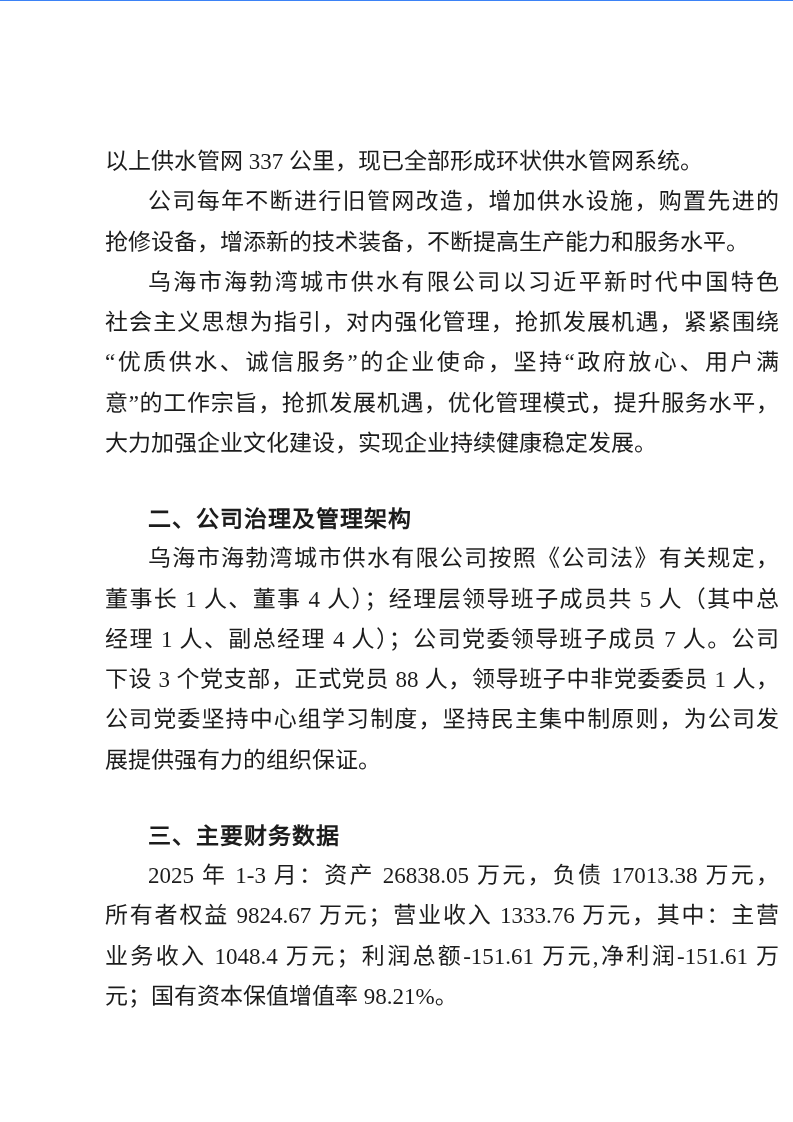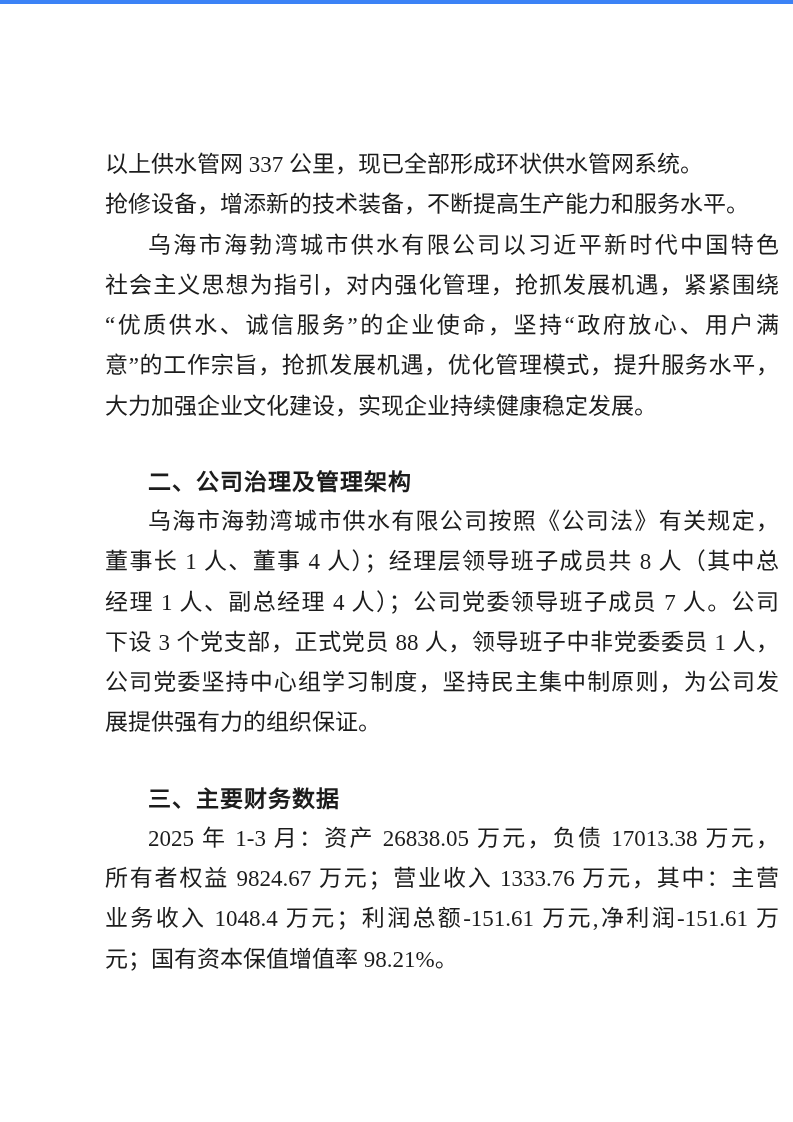--- a/index.html
+++ b/index.html
@@ -6,21 +6,21 @@
     margin: 0;
     padding: 0;
     background: #ffffff;
   }
   .page {
     position: relative;
     width: 793px;
     height: 1122px;
     background: #ffffff;
     overflow: hidden;
-    border-top: 4px solid #3b82f6;
+    border-top: 1px solid #3b82f6;
     box-sizing: border-box;
   }
   .doc-body {
     position: absolute;
     left: 105px;
     top: 141px;
     width: 674px;
   }
   .ln {
     margin: 0;
@@ -53,32 +53,33 @@
   }
 </style>
 </head>
 <body>
 
 <div class="page">
   <div class="doc-body">
 
     <p class="ln end">以上供水管网 337 公里，现已全部形成环状供水管网系统。</p>
 
+    <p class="ln j ind">公司每年不断进行旧管网改造，增加供水设施，购置先进的</p>
     <p class="ln end">抢修设备，增添新的技术装备，不断提高生产能力和服务水平。</p>
 
     <p class="ln j ind">乌海市海勃湾城市供水有限公司以习近平新时代中国特色</p>
     <p class="ln j">社会主义思想为指引，对内强化管理，抢抓发展机遇，紧紧围绕</p>
     <p class="ln j">“优质供水、诚信服务”的企业使命，坚持“政府放心、用户满</p>
     <p class="ln j">意”的工作宗旨，抢抓发展机遇，优化管理模式，提升服务水平，</p>
     <p class="ln end">大力加强企业文化建设，实现企业持续健康稳定发展。</p>
 
     <p class="ln hd ind end">二、公司治理及管理架构</p>
 
     <p class="ln j ind">乌海市海勃湾城市供水有限公司按照《公司法》有关规定，</p>
-    <p class="ln j">董事长 1 人、董事 4 人）；经理层领导班子成员共 8 人（其中总</p>
+    <p class="ln j">董事长 1 人、董事 4 人）；经理层领导班子成员共 5 人（其中总</p>
     <p class="ln j">经理 1 人、副总经理 4 人）；公司党委领导班子成员 7 人。公司</p>
     <p class="ln j">下设 3 个党支部，正式党员 88 人，领导班子中非党委委员 1 人，</p>
     <p class="ln j">公司党委坚持中心组学习制度，坚持民主集中制原则，为公司发</p>
     <p class="ln end">展提供强有力的组织保证。</p>
 
     <p class="ln hd ind end">三、主要财务数据</p>
 
     <p class="ln j ind">2025 年 1-3 月：资产 26838.05 万元，负债 17013.38 万元，</p>
     <p class="ln j">所有者权益 9824.67 万元；营业收入 1333.76 万元，其中：主营</p>
     <p class="ln j">业务收入 1048.4 万元；利润总额-151.61 万元,净利润-151.61 万</p>

